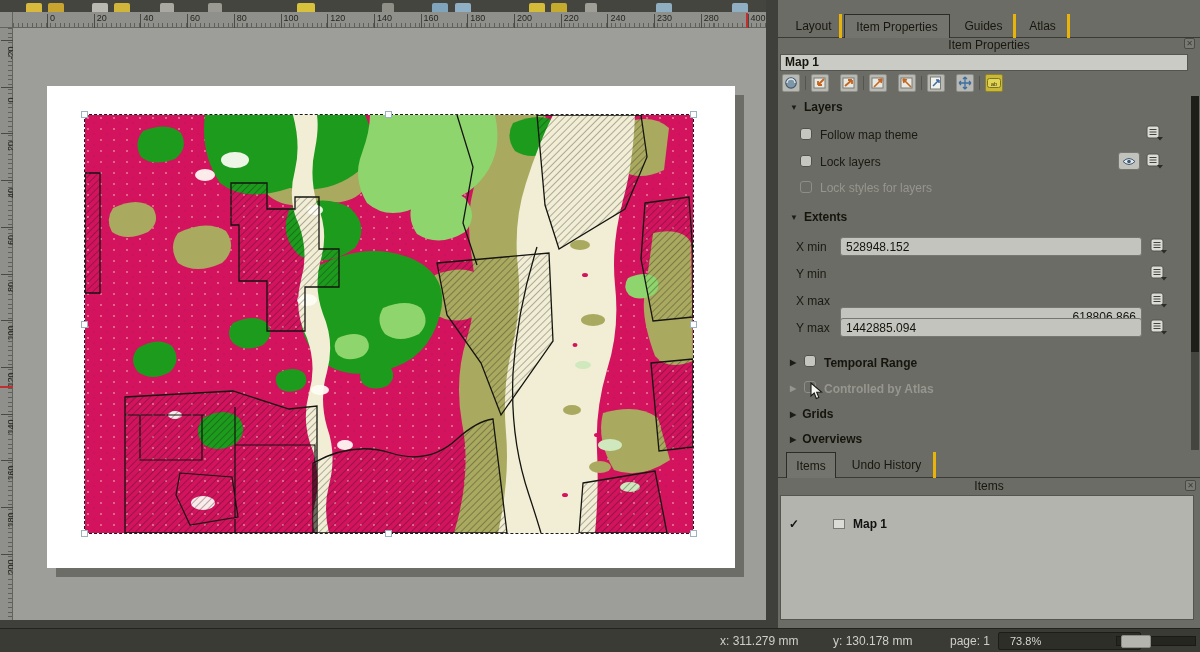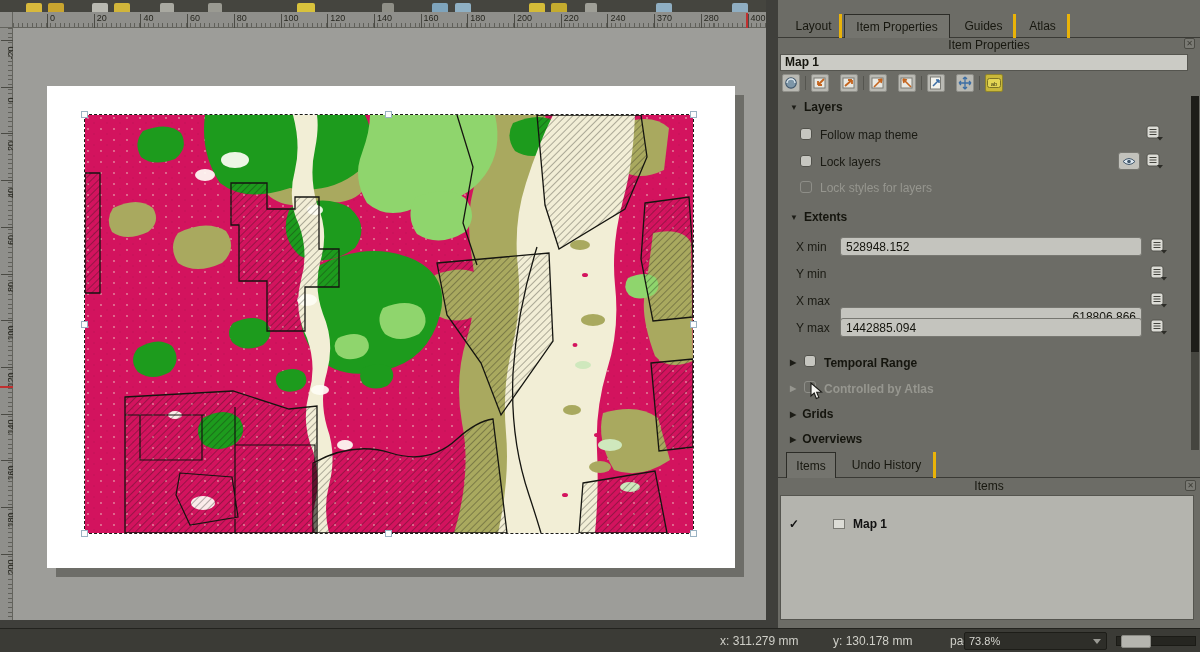--- a/index.html
+++ b/index.html
@@ -66,21 +66,21 @@
   #items-tabstrip { left:0; top:452px; width:422px; height:26px; border-bottom:1px solid #3a3a35; }
   #items-title { left:0; top:479px; width:422px; height:14px; text-align:center; font-size:12px; color:#17170f; }
   #items-table { left:2px; top:495px; width:414px; height:125px; background:#b4b4ae; border:1px solid #55554f; }
   #items-header { position:absolute; left:0; top:0; width:100%; height:19px; background:#8e8e88; border-bottom:1px solid #6a6a64; font-size:12px; color:#15150e; }
   .hdr-cell-icon { position:absolute; top:0; height:19px; display:flex; align-items:center; justify-content:center; background:#7e7e78; border-right:1px solid #6a6a64; }
   #items-row { position:absolute; left:0; top:19px; width:100%; height:20px; font-size:12px; color:#111; }
 
   
   #statusbar { left:0; top:628px; width:1200px; height:24px; background:#3b3b36; border-top:1px solid #23231f; color:#cfcfc8; font-size:12px; }
   .sb-text { position:absolute; top:5px; }
-  #zoom-combo { position:absolute; left:964px; top:3px; width:143px; height:18px; background:#2e2e29; border:1px solid #1d1d18; border-radius:2px; color:#d6d6d0; font-size:11px; line-height:16px; padding-left:4px; }
+  #zoom-combo { position:absolute; left:998px; top:3px; width:143px; height:18px; background:#2e2e29; border:1px solid #1d1d18; border-radius:2px; color:#d6d6d0; font-size:11px; line-height:16px; padding-left:11px; }
   #zoom-combo .dd-arrow { position:absolute; right:5px; top:6px; width:0; height:0; border-left:4px solid transparent; border-right:4px solid transparent; border-top:5px solid #9a9a94; }
   #zoom-slider { position:absolute; left:1116px; top:7px; width:80px; height:10px; background:#26261ف; background:#262621; border:1px solid #1b1b16; }
   #zoom-handle { position:absolute; left:4px; top:-2px; width:30px; height:13px; background:#b5b5af; border:1px solid #8a8a84; border-radius:2px; }
 
   #cursor { left:810px; top:382px; width:14px; height:18px; }
 </style>
 </head>
 <body>
 
 <div class="abs" id="top-toolbar">
@@ -127,21 +127,21 @@
     <div class="hlab" style="left: 410.6px;">160</div>
     <div class="htick" style="left: 454.3px;"></div>
     <div class="hlab" style="left: 457.3px;">180</div>
     <div class="htick" style="left: 501px;"></div>
     <div class="hlab" style="left: 504px;">200</div>
     <div class="htick" style="left: 547.7px;"></div>
     <div class="hlab" style="left: 550.7px; text-align: center;">220</div>
     <div class="htick" style="left: 594.4px;"></div>
     <div class="hlab" style="left: 597.4px;">240</div>
     <div class="htick" style="left: 641.1px;"></div>
-    <div class="hlab" style="left: 644.1px;">370</div>
+    <div class="hlab" style="left: 644.1px;">230</div>
     <div class="htick" style="left: 687.8px;"></div>
     <div class="hlab" style="left: 690.8px;">280</div>
     <div class="htick" style="left: 734.5px;"></div>
     <div class="hlab" style="left: 737.5px;">400</div>
   </div>
 <div class="abs" id="vruler">
     <div class="vtick" style="top: 12px;"></div>
     <div class="vlab" style="top: 20px;">-20</div>
     <div class="vtick" style="top: 58.7px;"></div>
     <div class="vlab" style="top: 66.7px;">0</div>

